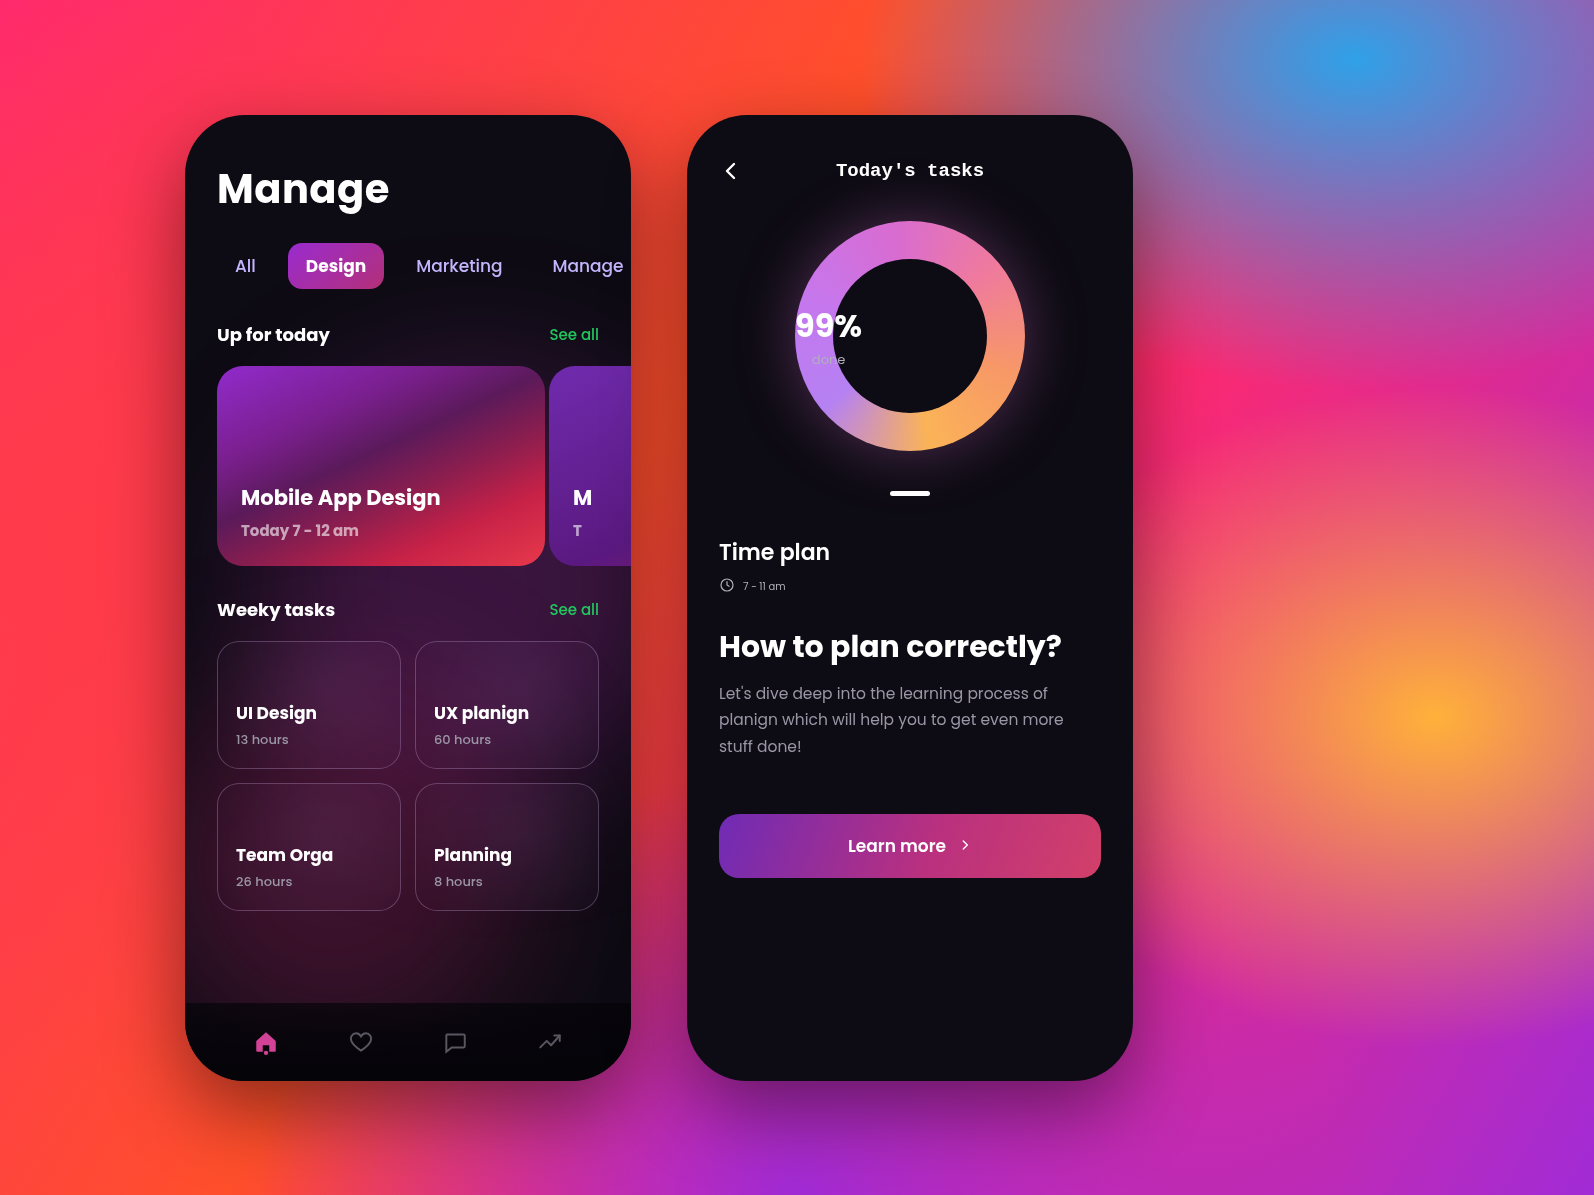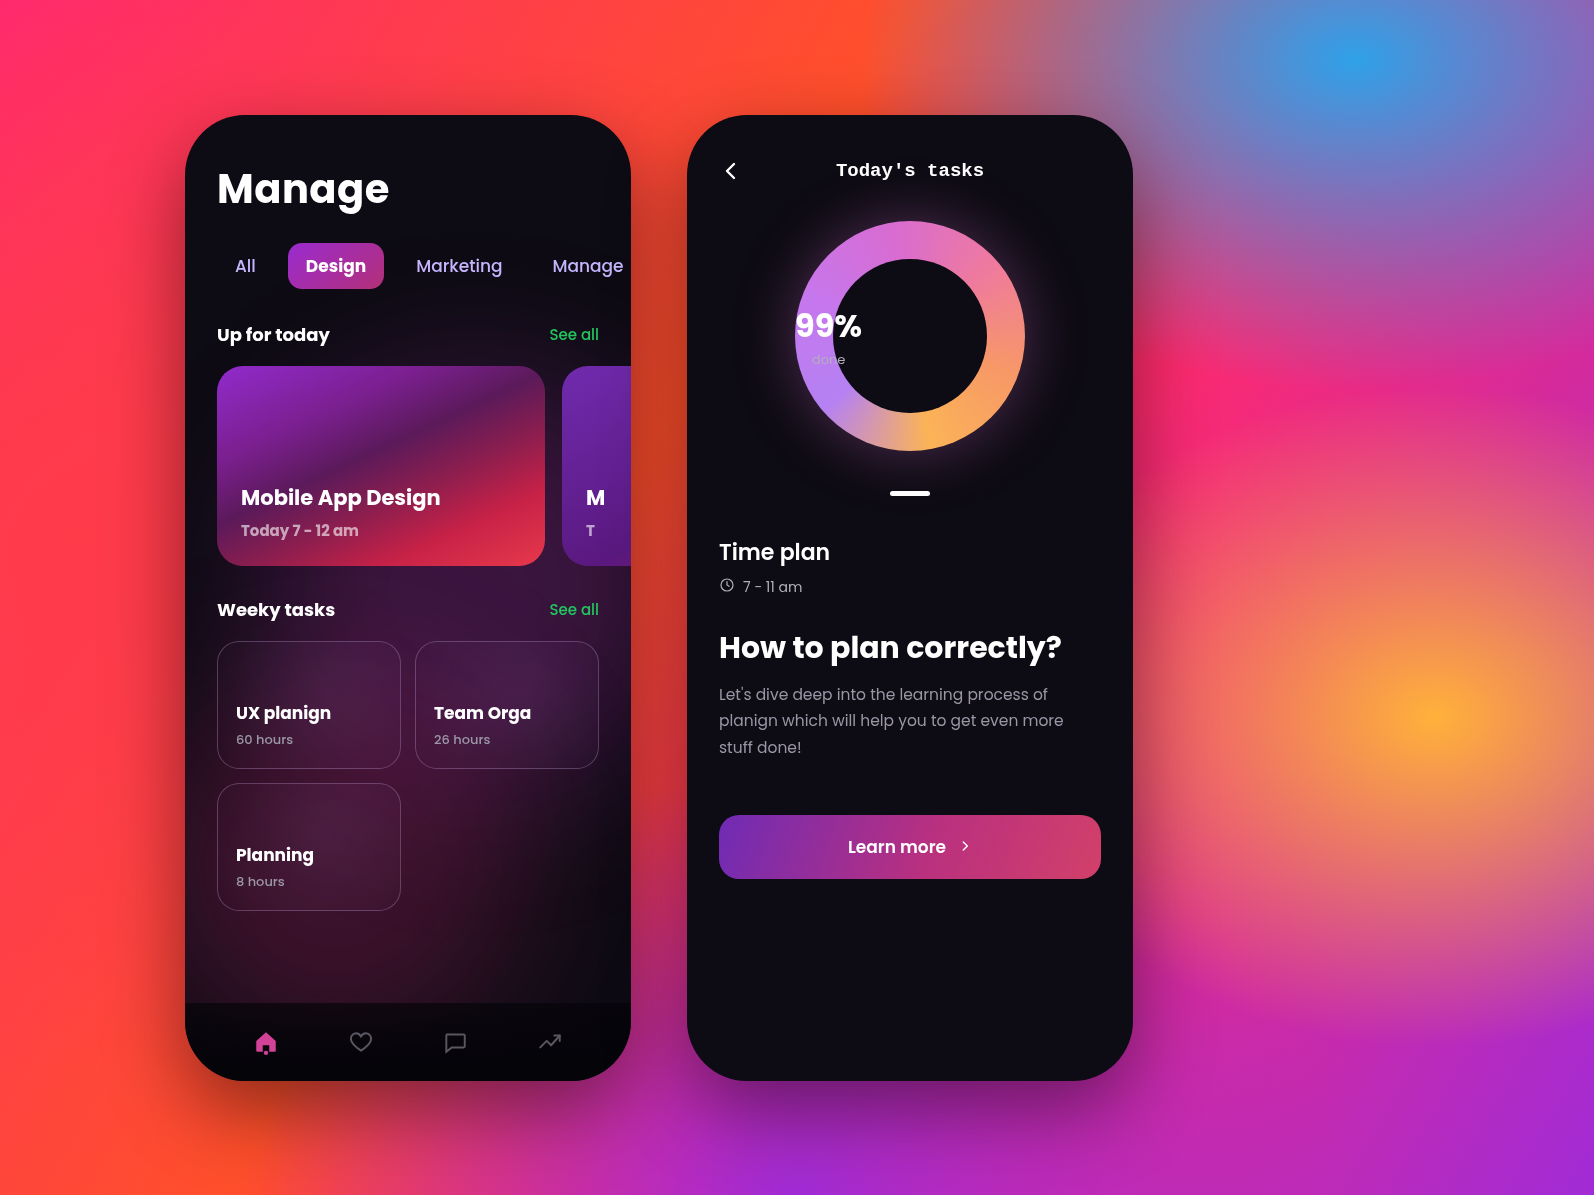--- a/index.html
+++ b/index.html
@@ -87,21 +87,21 @@
     font-weight: 700;
   }
   .see-all {
     font-size: 15px;
     color: #22c55e;
     font-weight: 500;
     cursor: pointer;
   }
   .today-scroll {
     display: flex;
-    gap: 17px;
+    gap: 4px;
     margin-bottom: 30px;
   }
   .today-card {
     flex: 0 0 328px;
     height: 200px;
     border-radius: 26px;
     padding: 24px;
     display: flex;
     flex-direction: column;
     justify-content: flex-end;
@@ -239,21 +239,21 @@
   }
   .timeplan h3 {
     font-size: 22px;
     font-weight: 600;
     margin-bottom: 8px;
   }
   .timeplan .row {
     display: flex;
     align-items: center;
     gap: 8px;
-    font-size: 14px;
+    font-size: 10px;
     color: #b2afbb;
   }
   .article h2 {
     font-size: 30px;
     font-weight: 700;
     line-height: 1.25;
     margin-bottom: 16px;
   }
   .article p {
     font-size: 15.5px;
@@ -308,20 +308,24 @@
           <span>T</span>
         </div>
       </div>
 
       <div class="section-head">
         <h3>Weeky tasks</h3>
         <div class="see-all">See all</div>
       </div>
 
       <div class="weeky-grid">
+        <div class="task-card">
+          <h5>UI Design</h5>
+          <span>13 hours</span>
+        </div>
         <div class="task-card">
           <h5>UX planign</h5>
           <span>60 hours</span>
         </div>
         <div class="task-card">
           <h5>Team Orga</h5>
           <span>26 hours</span>
         </div>
         <div class="task-card">
           <h5>Planning</h5>

